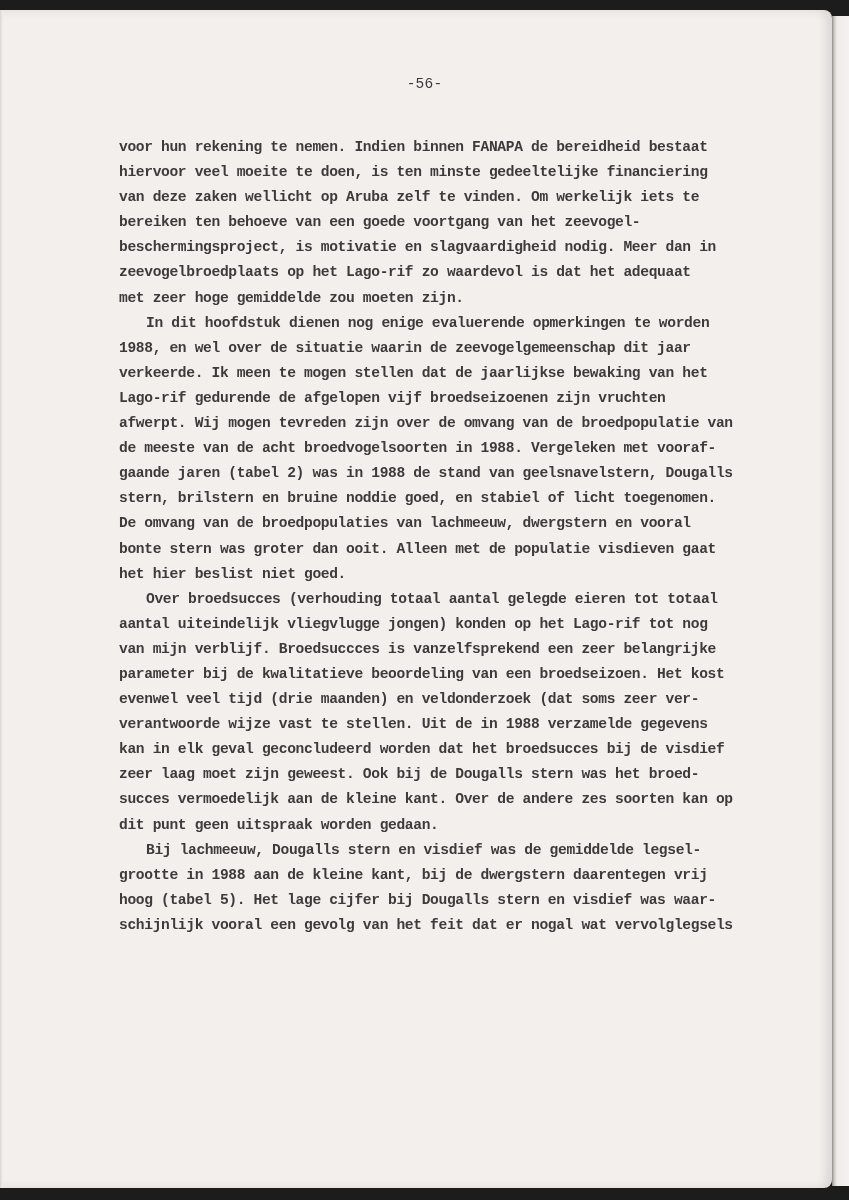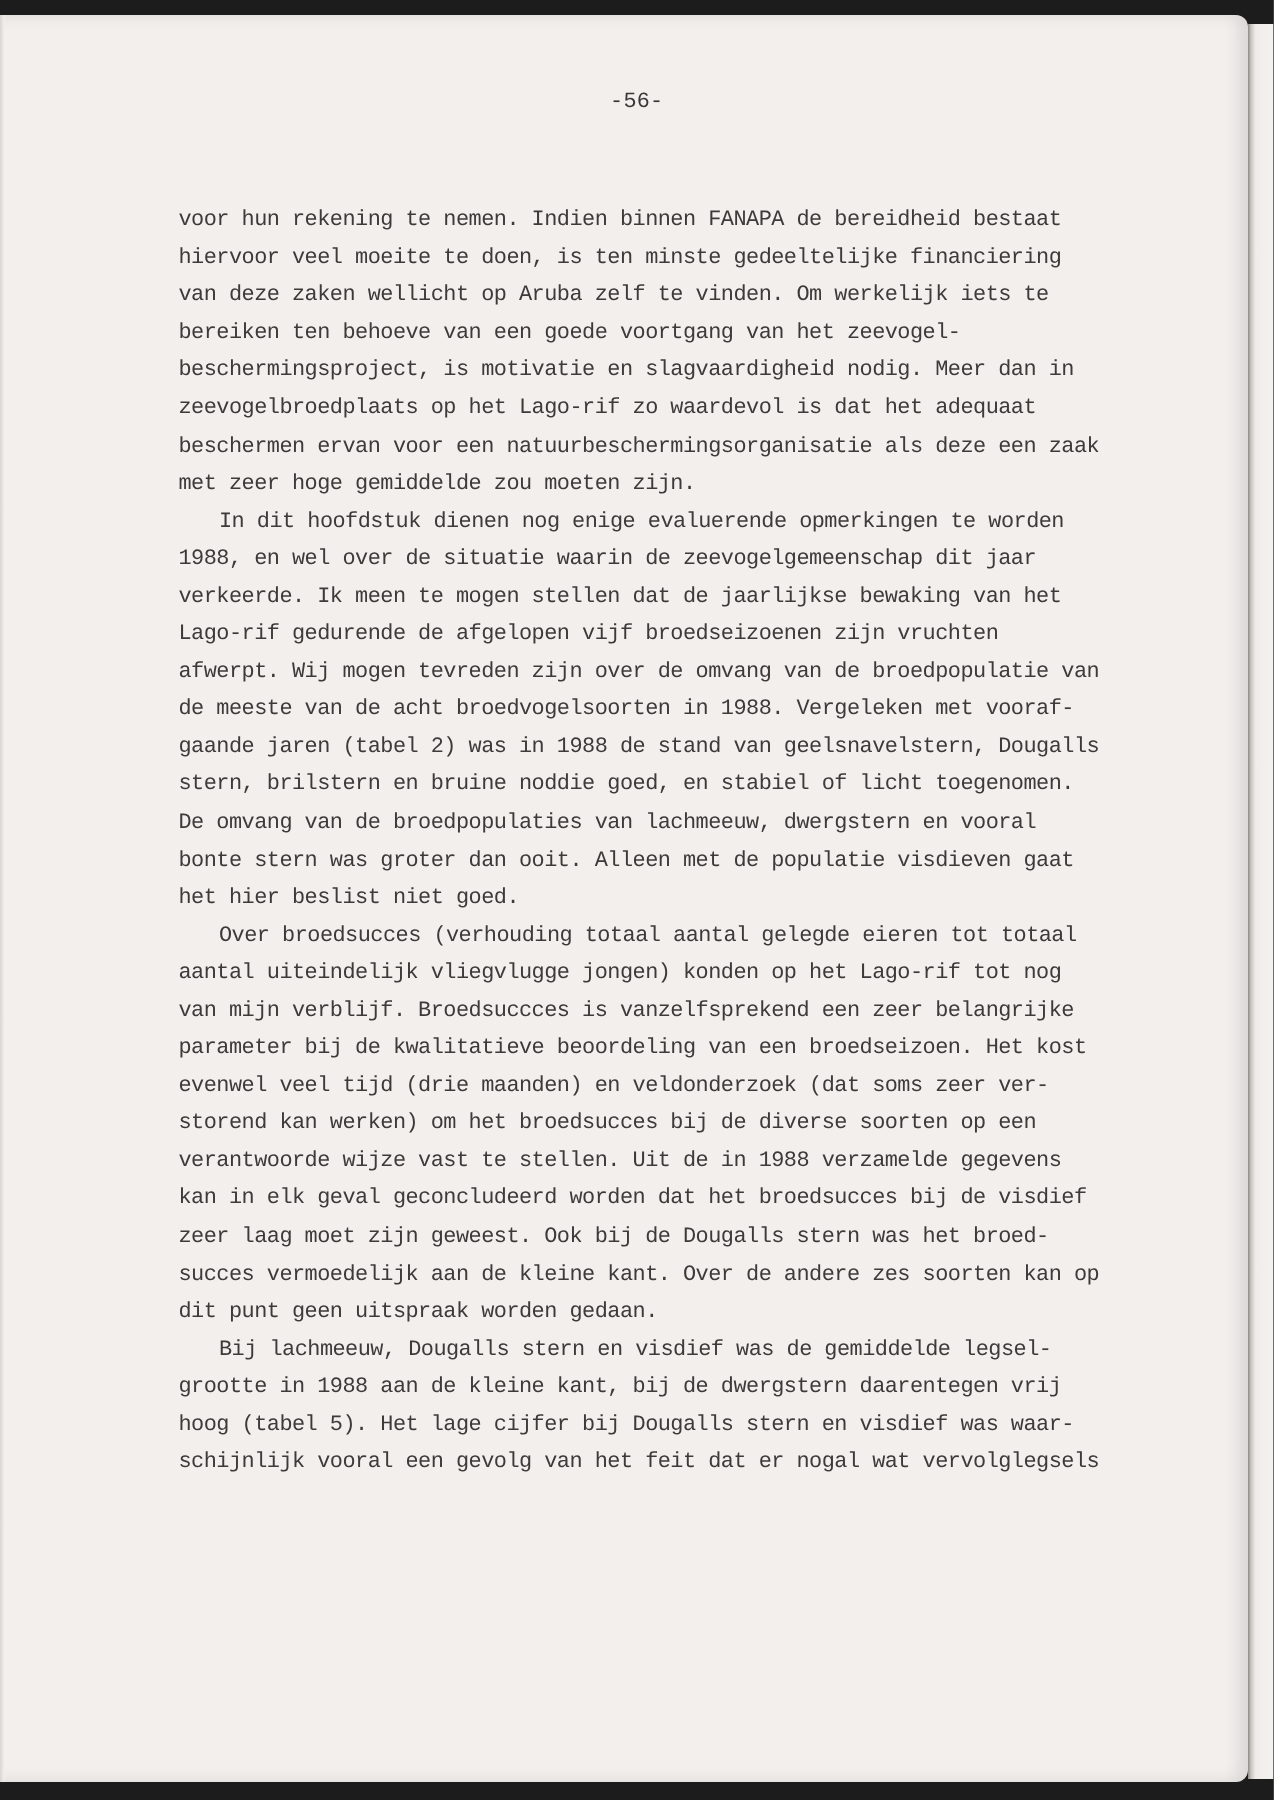--- a/index.html
+++ b/index.html
@@ -38,21 +38,21 @@
       position: absolute;
       left: 0;
       top: 10px;
       width: 3px;
       height: 1178px;
       background: linear-gradient(to right, #d9d6d2, #f2efed);
     }
     .page-number {
       position: absolute;
       left: 0;
-      top: 60px;
+      top: 76px;
       width: 849px;
       text-align: center;
       font-family: "Liberation Mono", "DejaVu Sans Mono", monospace;
       font-size: 14.5px;
       color: #3a3836;
       letter-spacing: 0.2px;
     }
     .body-text {
       position: absolute;
       left: 119px;
@@ -60,20 +60,21 @@
       width: 650px;
       font-family: "Liberation Mono", "DejaVu Sans Mono", monospace;
       font-size: 14.6px;
       color: #3d3b39;
       letter-spacing: -0.35px;
     }
     .line {
       height: 25.1px;
       line-height: 25.1px;
       white-space: pre;
+      font-weight: bold;
     }
     .line.indent {
       padding-left: 27px;
     }
   </style>
 </head>
 <body>
 
 <div class="scan">
   <div class="page"></div>
@@ -82,39 +83,37 @@
 
   <div class="page-number">-56-</div>
 
   <div class="body-text" id="body-text">
       <div class="line">voor hun rekening te nemen. Indien binnen FANAPA de bereidheid bestaat</div>
       <div class="line">hiervoor veel moeite te doen, is ten minste gedeeltelijke financiering</div>
       <div class="line">van deze zaken wellicht op Aruba zelf te vinden. Om werkelijk iets te</div>
       <div class="line">bereiken ten behoeve van een goede voortgang van het zeevogel-</div>
       <div class="line">beschermingsproject, is motivatie en slagvaardigheid nodig. Meer dan in</div>
       <div class="line">zeevogelbroedplaats op het Lago-rif zo waardevol is dat het adequaat</div>
-      <div class="line">beschermen ervan voor een natuurbeschermingsorganisatie als deze een zaak</div>
       <div class="line">met zeer hoge gemiddelde zou moeten zijn.</div>
       <div class="line indent">In dit hoofdstuk dienen nog enige evaluerende opmerkingen te worden</div>
       <div class="line">1988, en wel over de situatie waarin de zeevogelgemeenschap dit jaar</div>
       <div class="line">verkeerde. Ik meen te mogen stellen dat de jaarlijkse bewaking van het</div>
       <div class="line">Lago-rif gedurende de afgelopen vijf broedseizoenen zijn vruchten</div>
       <div class="line">afwerpt. Wij mogen tevreden zijn over de omvang van de broedpopulatie van</div>
       <div class="line">de meeste van de acht broedvogelsoorten in 1988. Vergeleken met vooraf-</div>
       <div class="line">gaande jaren (tabel 2) was in 1988 de stand van geelsnavelstern, Dougalls</div>
       <div class="line">stern, brilstern en bruine noddie goed, en stabiel of licht toegenomen.</div>
       <div class="line">De omvang van de broedpopulaties van lachmeeuw, dwergstern en vooral</div>
       <div class="line">bonte stern was groter dan ooit. Alleen met de populatie visdieven gaat</div>
       <div class="line">het hier beslist niet goed.</div>
       <div class="line indent">Over broedsucces (verhouding totaal aantal gelegde eieren tot totaal</div>
       <div class="line">aantal uiteindelijk vliegvlugge jongen) konden op het Lago-rif tot nog</div>
       <div class="line">van mijn verblijf. Broedsuccces is vanzelfsprekend een zeer belangrijke</div>
       <div class="line">parameter bij de kwalitatieve beoordeling van een broedseizoen. Het kost</div>
       <div class="line">evenwel veel tijd (drie maanden) en veldonderzoek (dat soms zeer ver-</div>
-      <div class="line">storend kan werken) om het broedsucces bij de diverse soorten op een</div>
       <div class="line">verantwoorde wijze vast te stellen. Uit de in 1988 verzamelde gegevens</div>
       <div class="line">kan in elk geval geconcludeerd worden dat het broedsucces bij de visdief</div>
       <div class="line">zeer laag moet zijn geweest. Ook bij de Dougalls stern was het broed-</div>
       <div class="line">succes vermoedelijk aan de kleine kant. Over de andere zes soorten kan op</div>
       <div class="line">dit punt geen uitspraak worden gedaan.</div>
       <div class="line indent">Bij lachmeeuw, Dougalls stern en visdief was de gemiddelde legsel-</div>
       <div class="line">grootte in 1988 aan de kleine kant, bij de dwergstern daarentegen vrij</div>
       <div class="line">hoog (tabel 5). Het lage cijfer bij Dougalls stern en visdief was waar-</div>
       <div class="line">schijnlijk vooral een gevolg van het feit dat er nogal wat vervolglegsels</div>
     </div>

